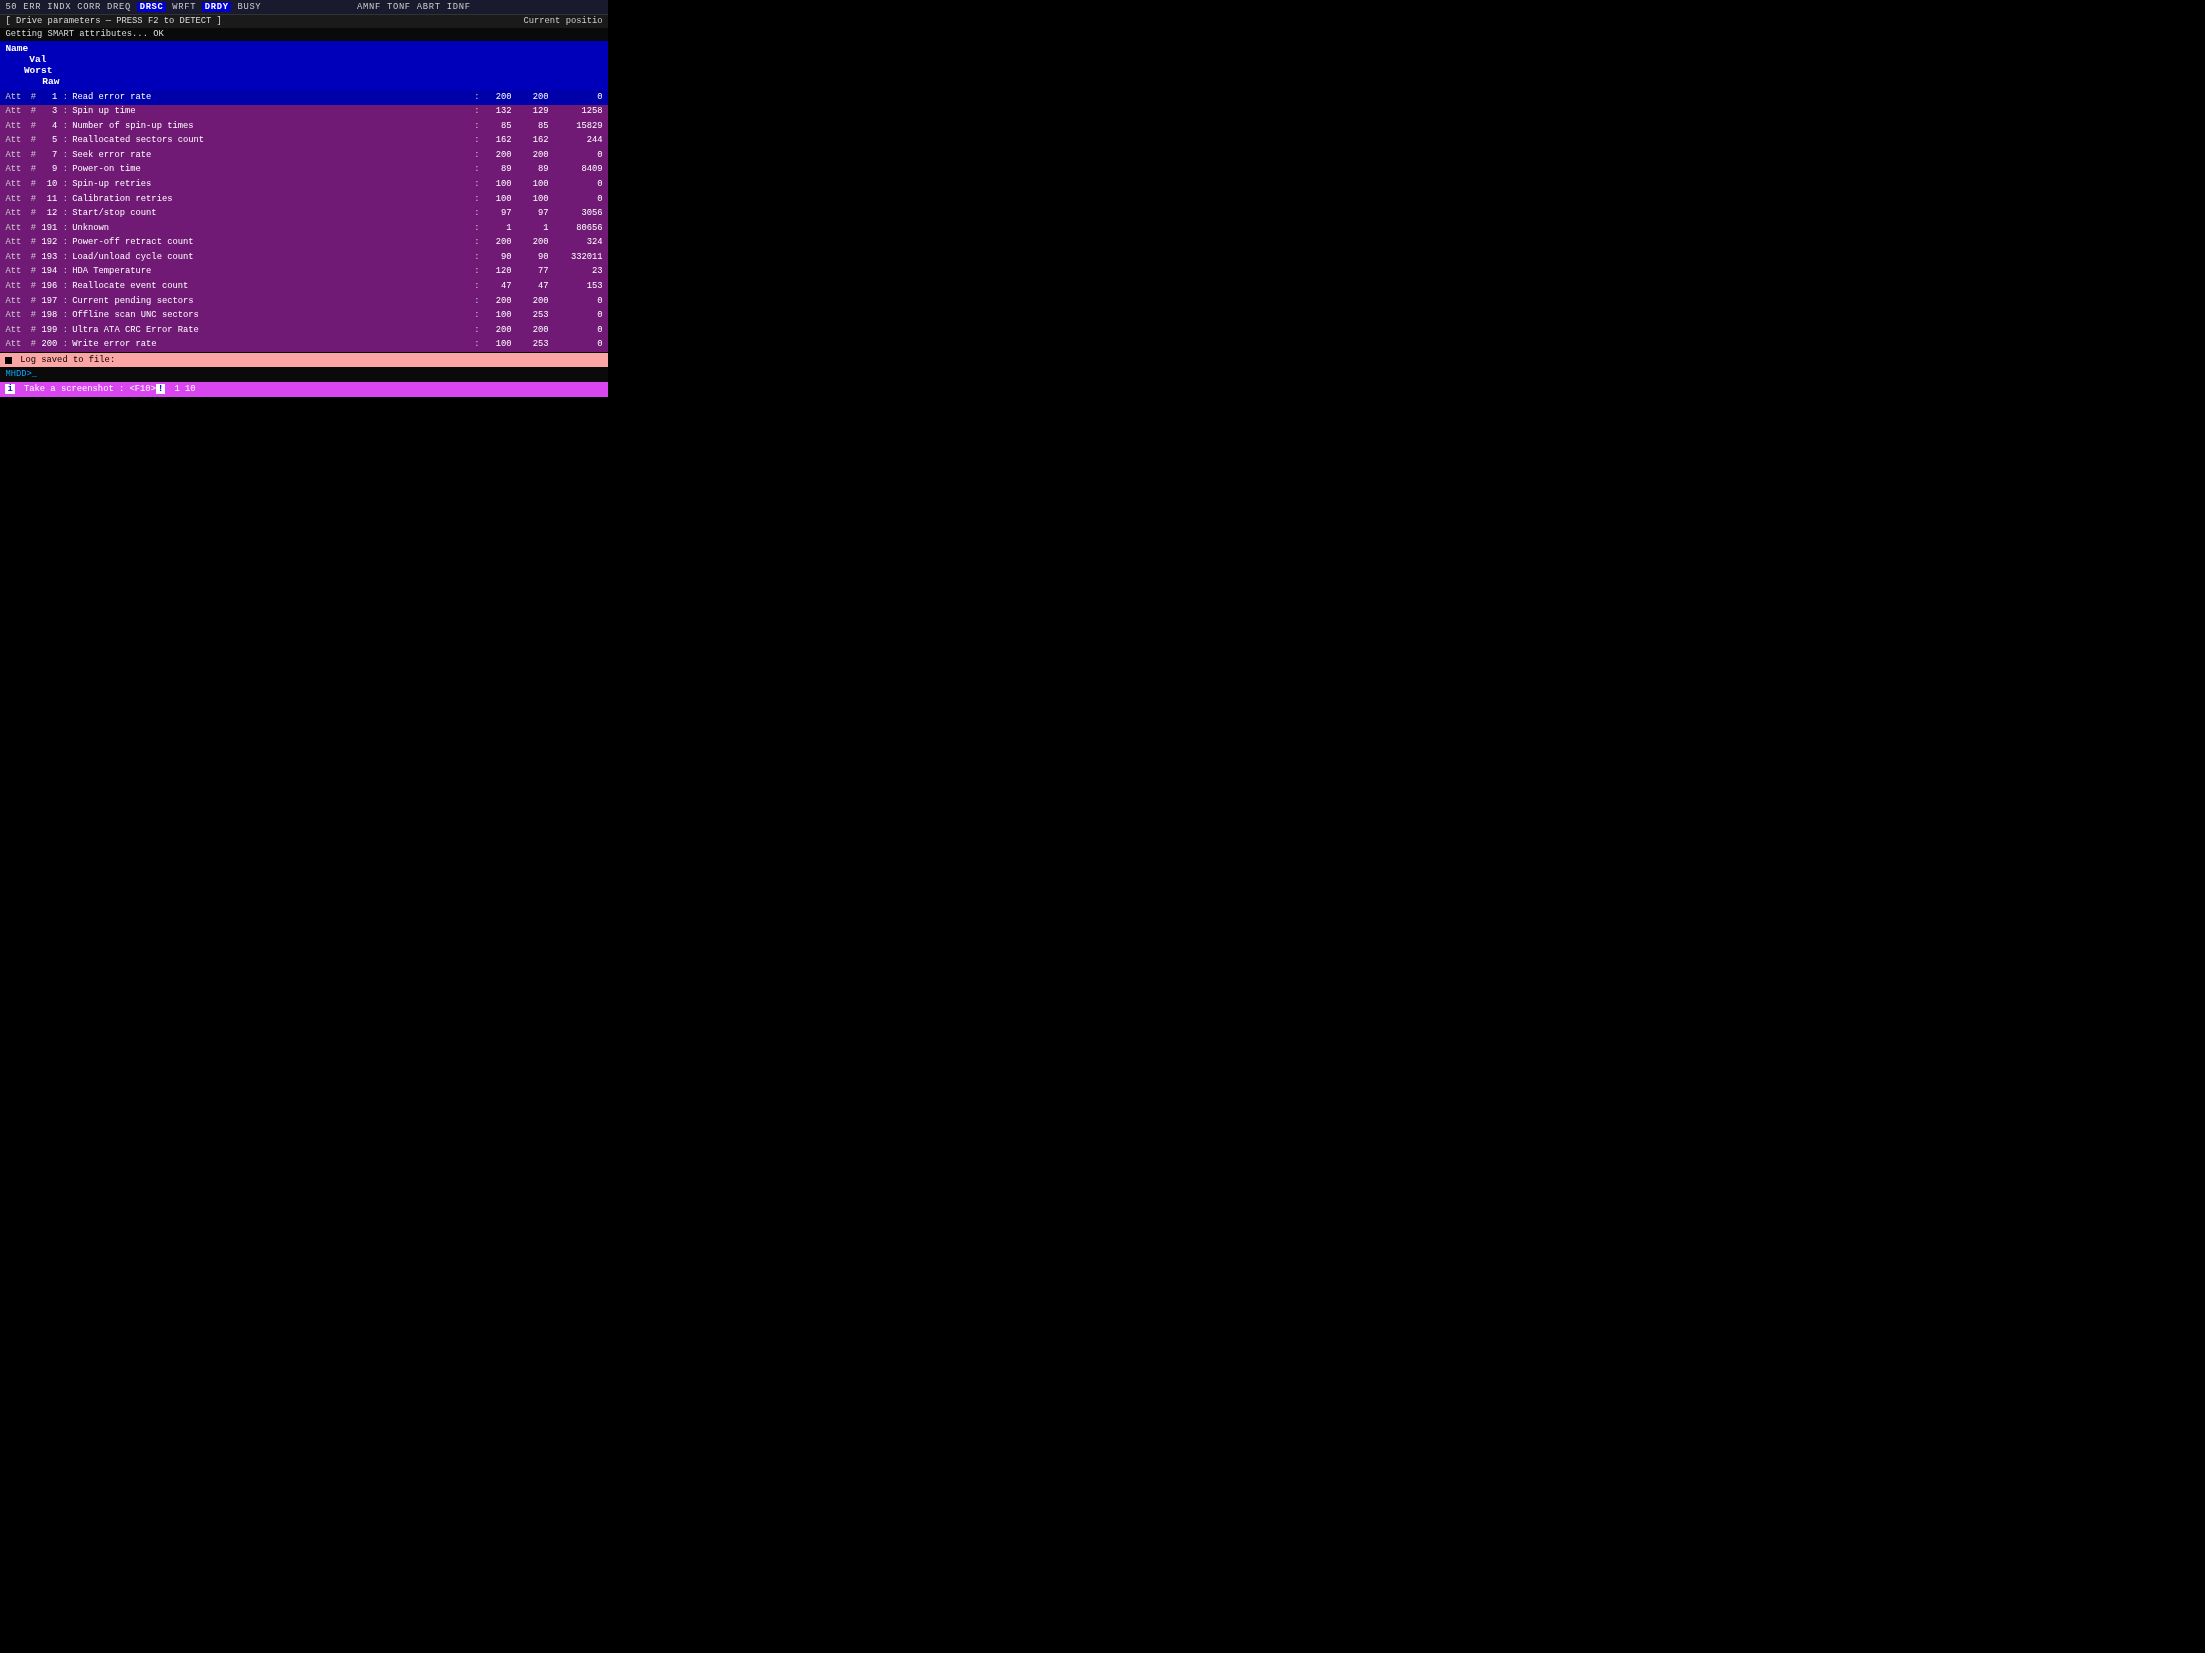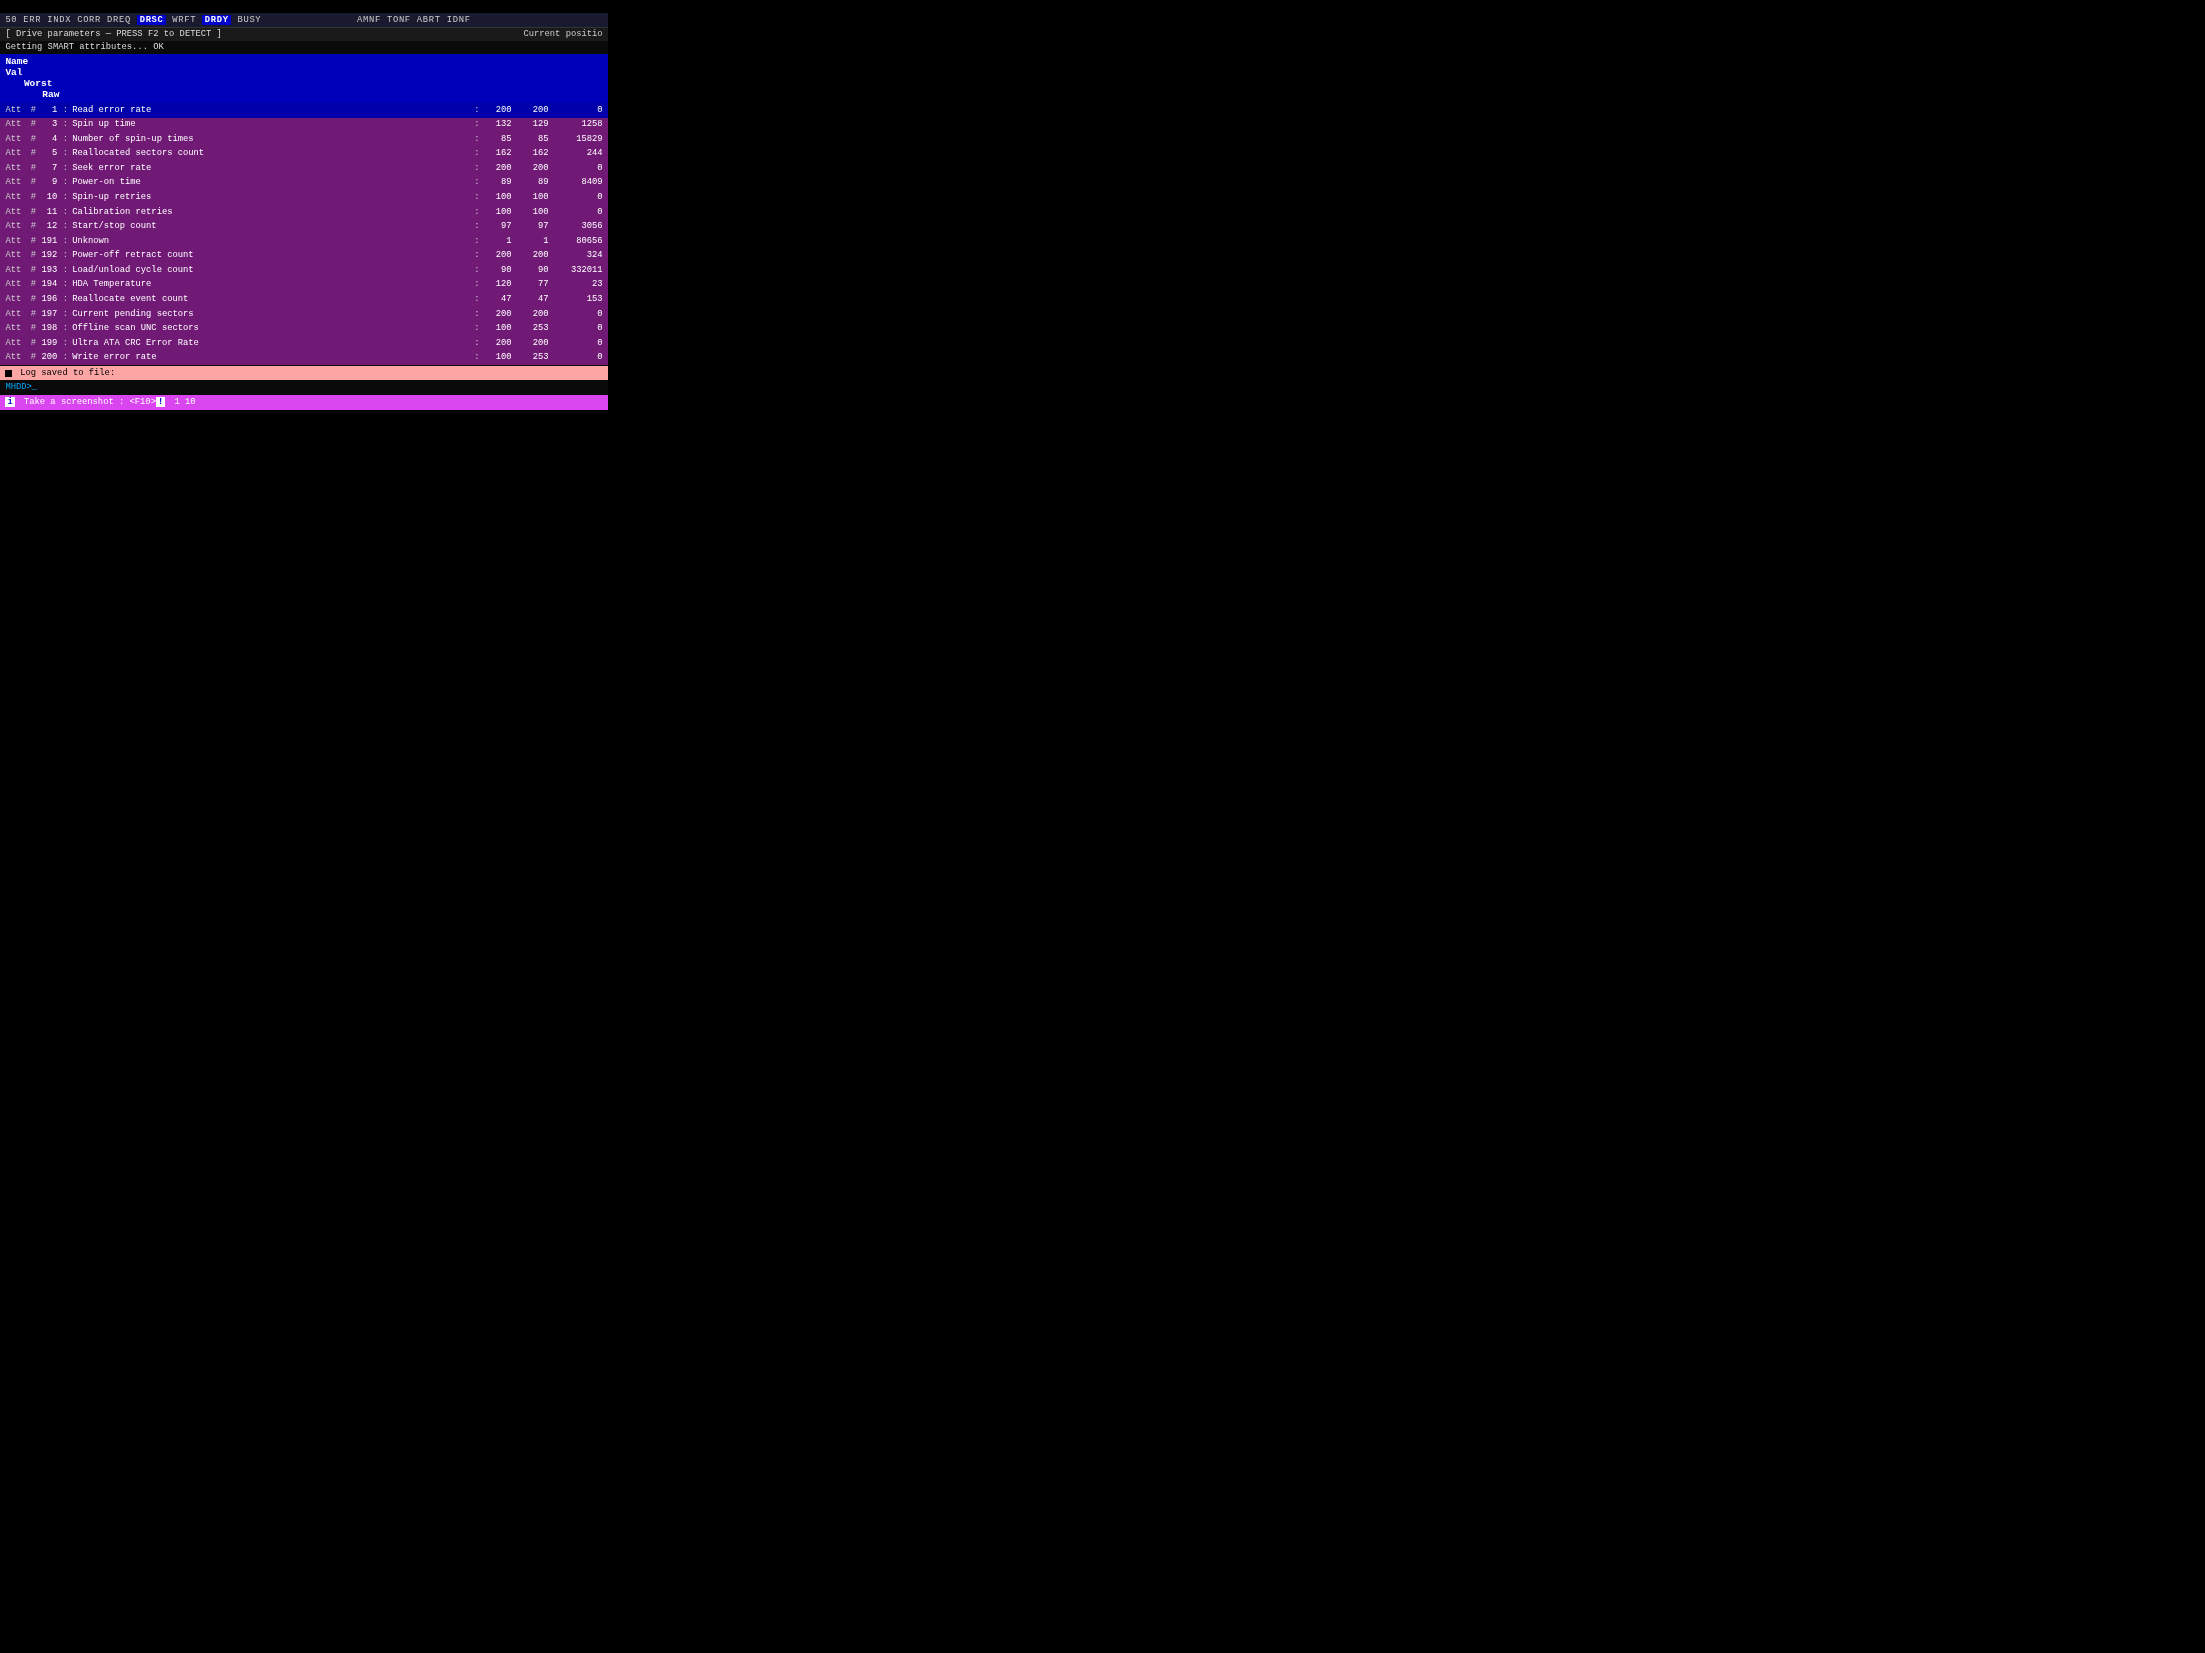--- a/index.html
+++ b/index.html
@@ -8,21 +8,20 @@
       font-family: 'Courier New', Courier, monospace;
       color: #fff;
       width: 608px;
       min-height: 405px;
       overflow: hidden;
     }
     .screen {
       background: #0a0a0a;
       padding: 0;
       position: relative;
-      margin-top: 13px;
     }
     .status-bar {
       background: #1a1a2e;
       color: #ccc;
       font-size: 8.8px;
       padding: 2px 5.4px;
       letter-spacing: 0.7px;
     }
     .status-bar span.highlight {
       background: #0000cc;
@@ -50,21 +49,21 @@
     .table-header {
       background: #0000bb;
       color: #fff;
       font-size: 9.5px;
       font-weight: bold;
       padding: 2.7px 5.4px;
       display: flex;
       flex-direction: column;
     }
     .col-name { flex: 1; text-align: left; }
-    .col-val { width: 41px; }
+    .col-val { width: 41px; text-align: right; }
     .col-worst { width: 47px; text-align: right; }
     .col-raw { width: 54px; text-align: right; }
     .data-rows {
       background: #701a75;
     }
     .data-row {
       display: flex;
       align-items: center;
       font-size: 8.8px;
       padding: 0.7px 5.4px;

